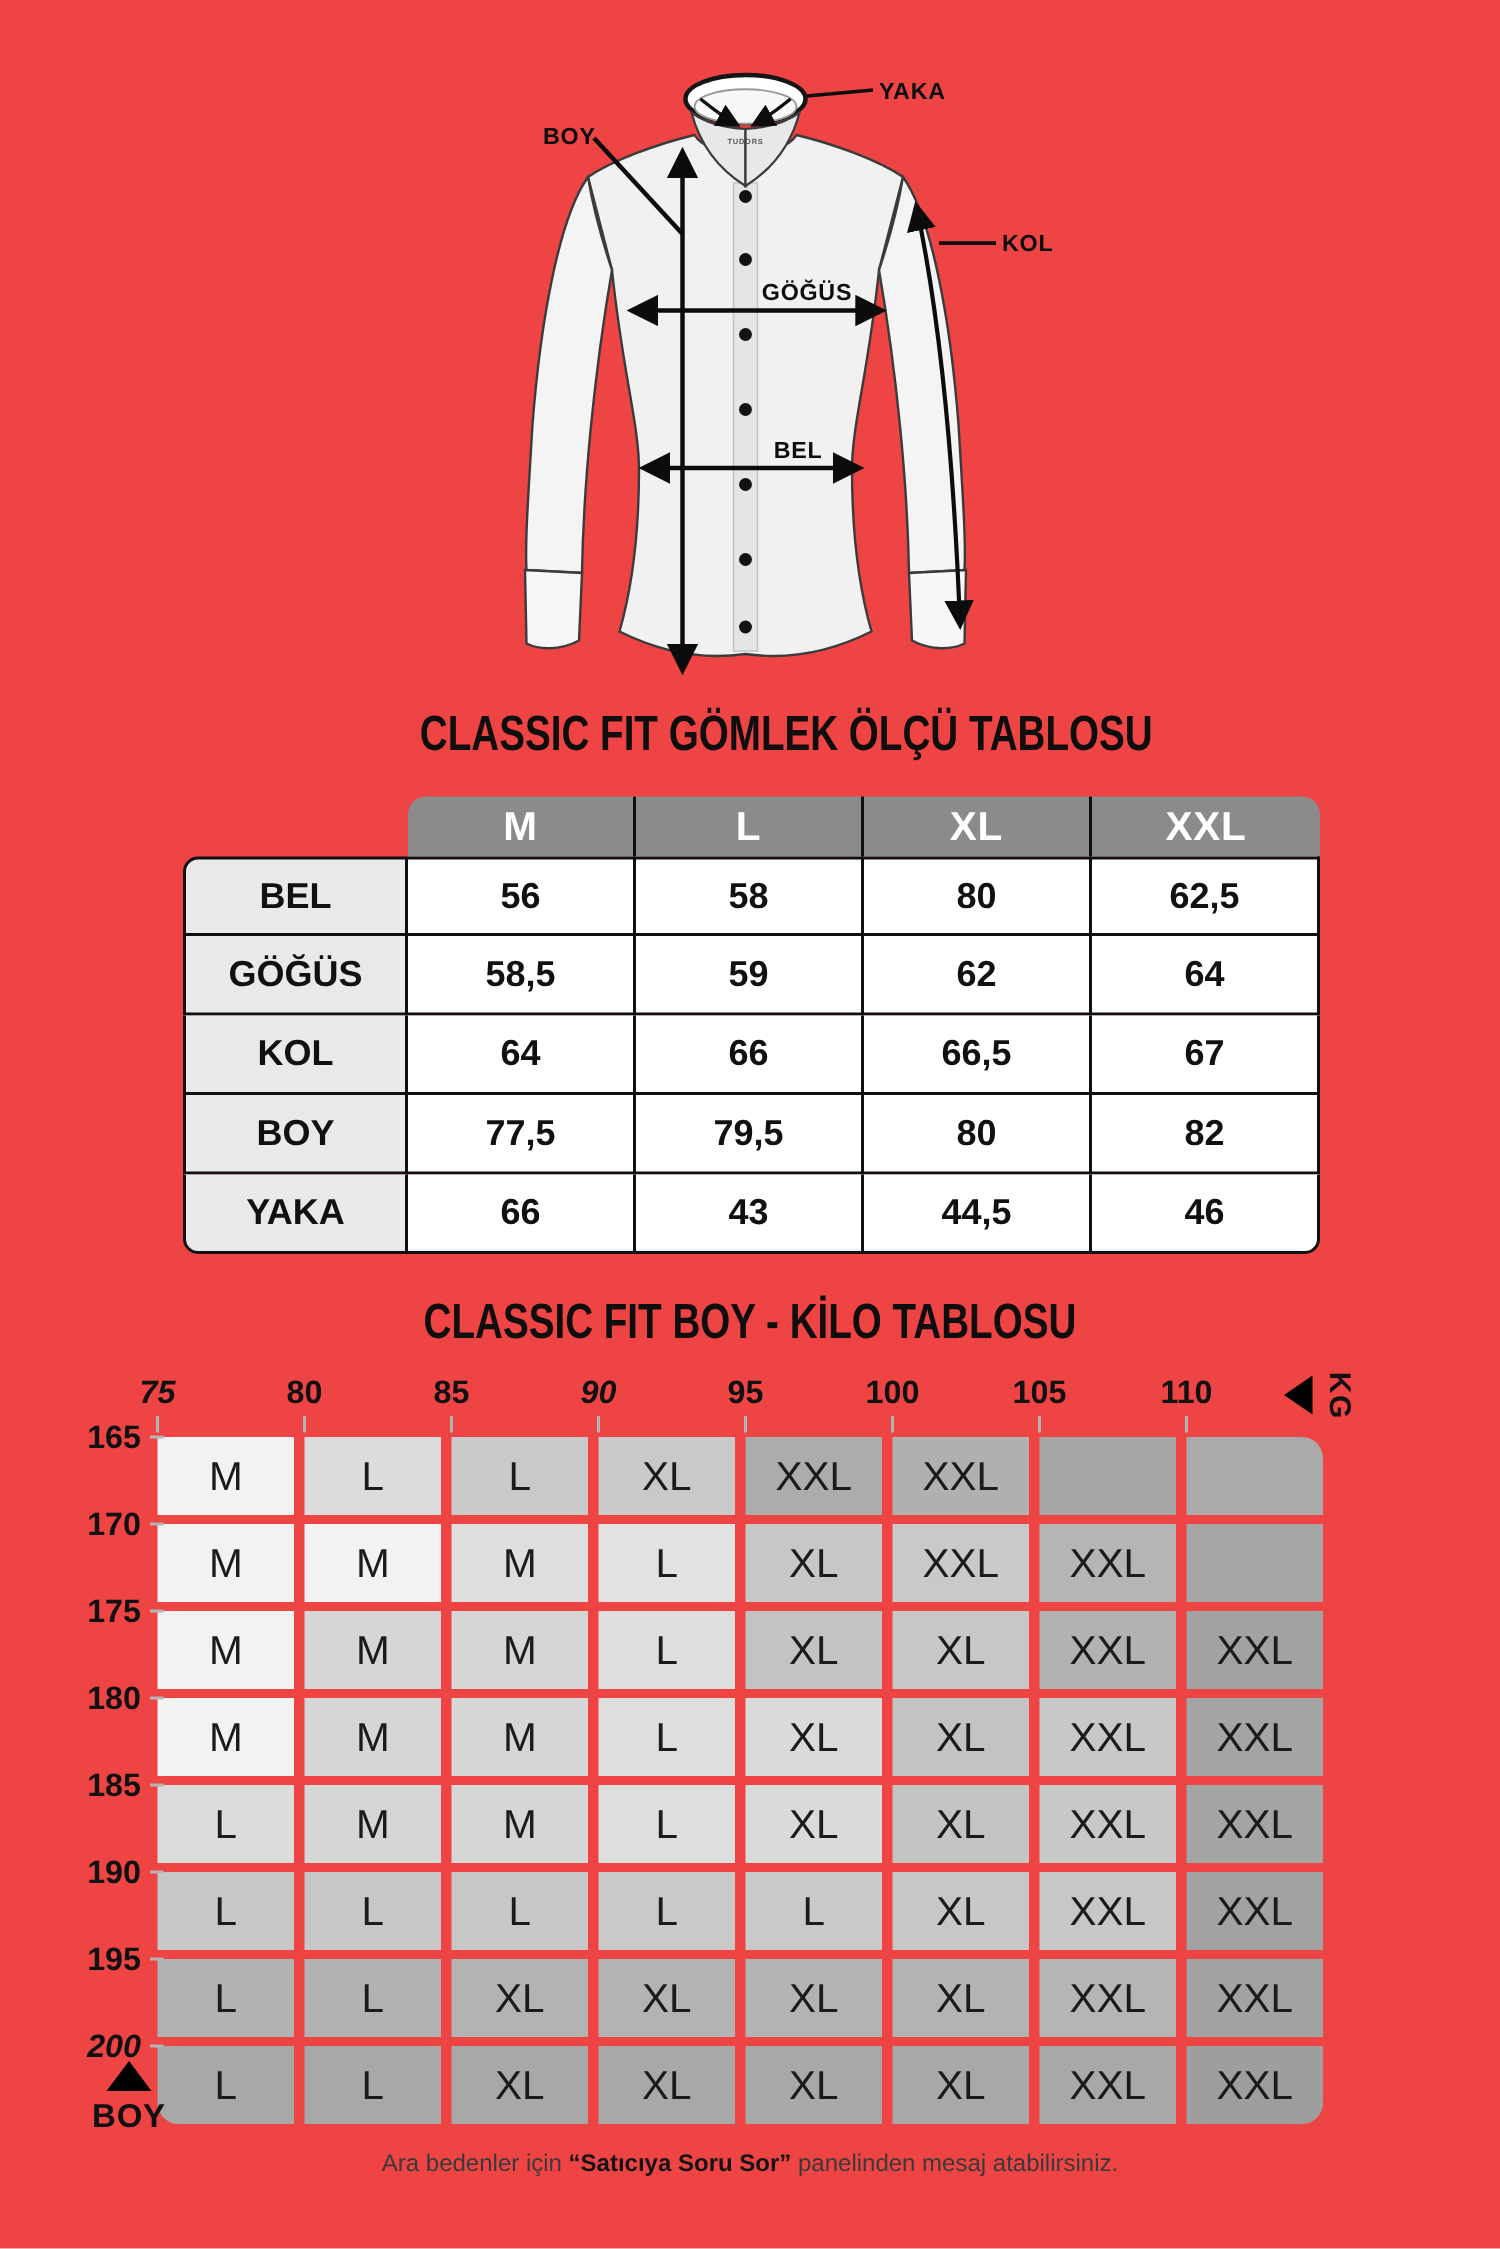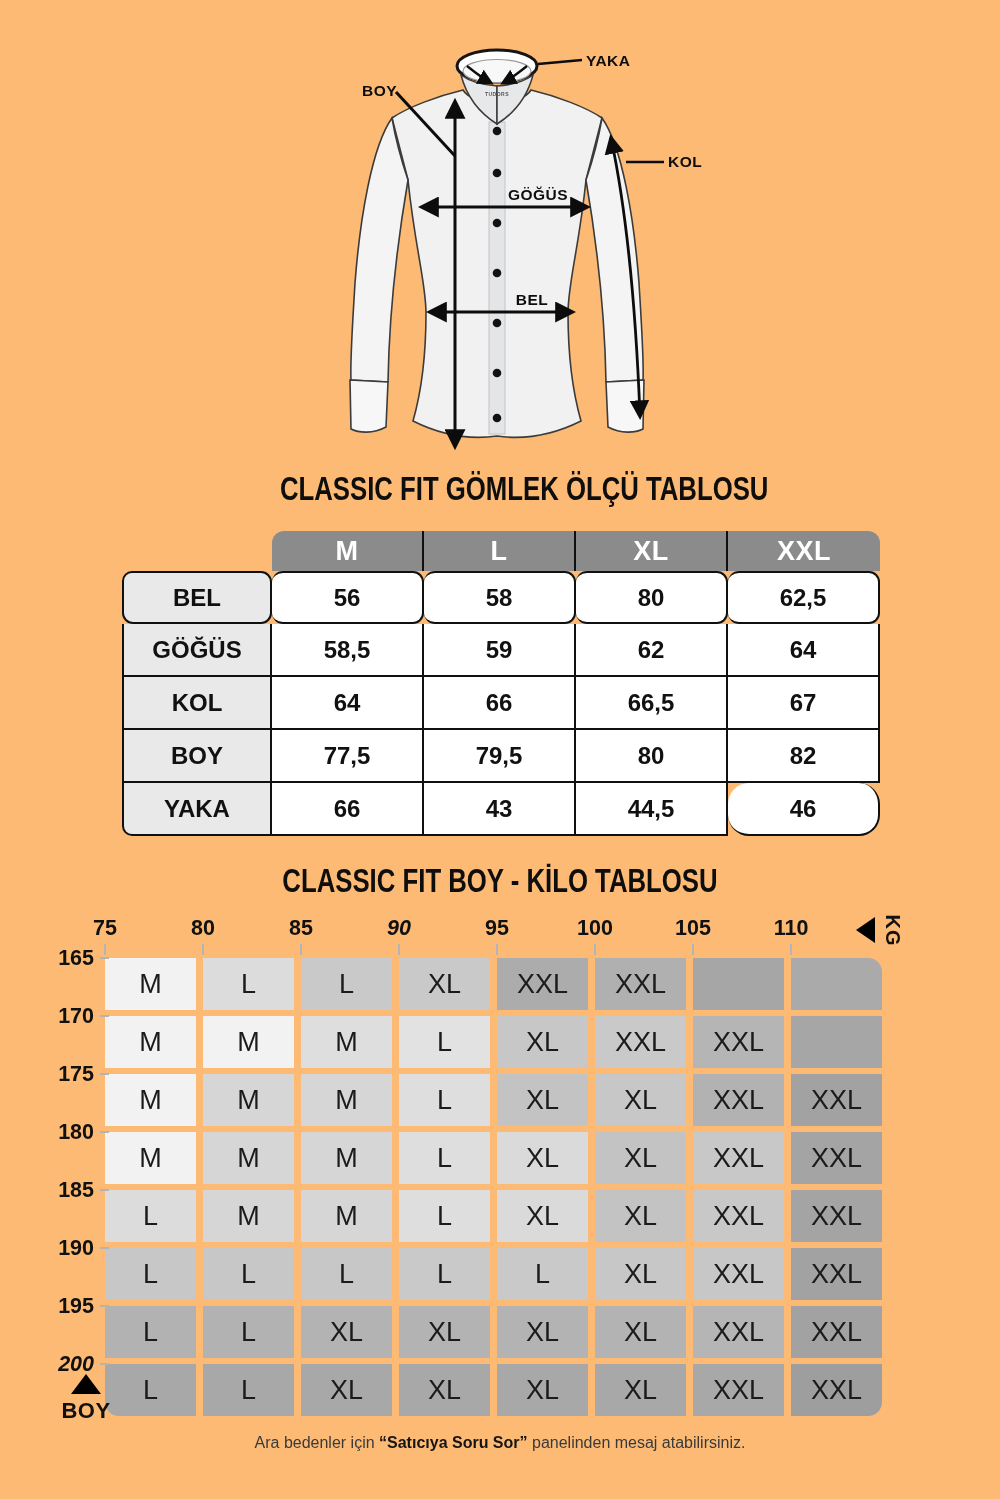--- a/index.html
+++ b/index.html
@@ -1,16 +1,16 @@
 <!DOCTYPE html>
 <html><head>
 <meta charset="utf-8">
 <style>
   html,body{margin:0;padding:0;background:#fff;}
-  .page{position:relative;width:1000px;height:1499px;background:#fdba74;overflow:hidden;
+  .page{position:relative;width:1000px;height:1499px;background:#ef4444;overflow:hidden;
         font-family:"Liberation Sans","DejaVu Sans",sans-serif;color:#111;}
 
   
   .title{position:absolute;left:0;width:1000px;text-align:center;white-space:nowrap;}
   .title-inner{display:inline-block;transform:scaleX(0.78);transform-origin:center;
                font-weight:700;font-size:33px;color:#0e0e0e;letter-spacing:0px;}
   #title1{top:470px;padding-left:24px;}
   #title2{top:862px;}
 
   
@@ -27,23 +27,23 @@
   .st-cell{box-sizing:border-box;display:flex;align-items:center;justify-content:center;}
   .st-corner{background:transparent;}
   .st-h{background:#8b8b8b;color:#fff;font-weight:700;font-size:27px;letter-spacing:.5px;}
   .st-h-sep{border-right:2px solid #101010;box-sizing:border-box;}
   .st-h-first{border-top-left-radius:12px;}
   .st-h-last{border-top-right-radius:12px;}
   .st-label{background:#e9e9e9;font-weight:700;font-size:24px;
             border-left:2px solid #101010;border-right:2px solid #101010;border-bottom:2px solid #101010;}
   .st-val{background:#fff;font-weight:700;font-size:24px;
           border-right:2px solid #101010;border-bottom:2px solid #101010;}
-  .top-row{border-top:2px solid #101010;border-radius:11px;}
+  .top-row{border-top:2px solid #101010;}
   .bl-round{border-bottom-left-radius:10px;}
-  .br-round{border-bottom-right-radius:10px;border-radius:21px;}
+  .br-round{border-bottom-right-radius:10px;}
   .tl-round{border-top-left-radius:10px;}
 
   
   #mx-grid{position:absolute;left:105px;top:958px;
            display:grid;grid-template-columns:repeat(8,91px);grid-auto-rows:52px;
            column-gap:7px;row-gap:6px;}
   .mx-cell{display:flex;align-items:center;justify-content:center;
            font-size:27px;font-weight:400;color:#1b1b1b;}
   .mx-tr{border-top-right-radius:14px;}
   .mx-bl{border-bottom-left-radius:14px;}
@@ -247,21 +247,21 @@
 
   <div class="boy-marker">
     <div class="boy-tri"></div>
     <div class="boy-text">BOY</div>
   </div>
 
   <div class="footer">
     <span>Ara bedenler için </span><b>“Satıcıya Soru Sor”</b><span> panelinden mesaj atabilirsiniz.</span>
   </div>
 
-<div class="wlabel" style="left: 75px;">75</div>
+<div class="wlabel" style="left: 75px; font-style: italic;">75</div>
     <div class="wtick" style="left: 104px;"></div>
     <div class="wlabel" style="left: 173px;">80</div>
     <div class="wtick" style="left: 202px;"></div>
     <div class="wlabel" style="left: 271px;">85</div>
     <div class="wtick" style="left: 300px;"></div>
     <div class="wlabel" style="left: 369px; font-style: italic;">90</div>
     <div class="wtick" style="left: 398px;"></div>
     <div class="wlabel" style="left: 467px;">95</div>
     <div class="wtick" style="left: 496px;"></div>
     <div class="wlabel" style="left: 565px;">100</div>

